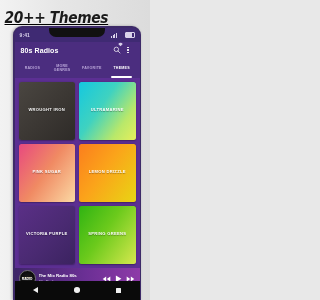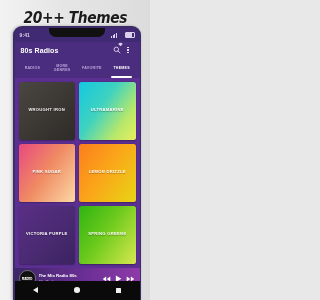--- a/index.html
+++ b/index.html
@@ -7,21 +7,21 @@
     width:150px;height:300px;overflow:hidden;
     background:#e8e8e8;
     font-family:"Liberation Sans",sans-serif;
     -webkit-font-smoothing:antialiased;
   }
   #root{position:relative;width:150px;height:300px;overflow:hidden;
     background:linear-gradient(90deg,#f2f2f2 0%,#e6e6e6 40%,#dcdcdc 100%);}
 
   
   .banner{position:absolute;left:0;top:0;width:150px;height:36px;
-    display:flex;align-items:center;justify-content:center;}
+    display:flex;align-items:center;justify-content:flex-start;text-decoration:underline;}
   .banner-text{
     font-family:"DejaVu Sans",sans-serif;
     font-size:15px;font-weight:bold;font-style:italic;
     letter-spacing:-0.4px;color:#1b1b1b;
     transform:scaleX(0.92);
     text-shadow:0 1px 0 rgba(255,255,255,.6);
     white-space:nowrap;
   }
 
   

